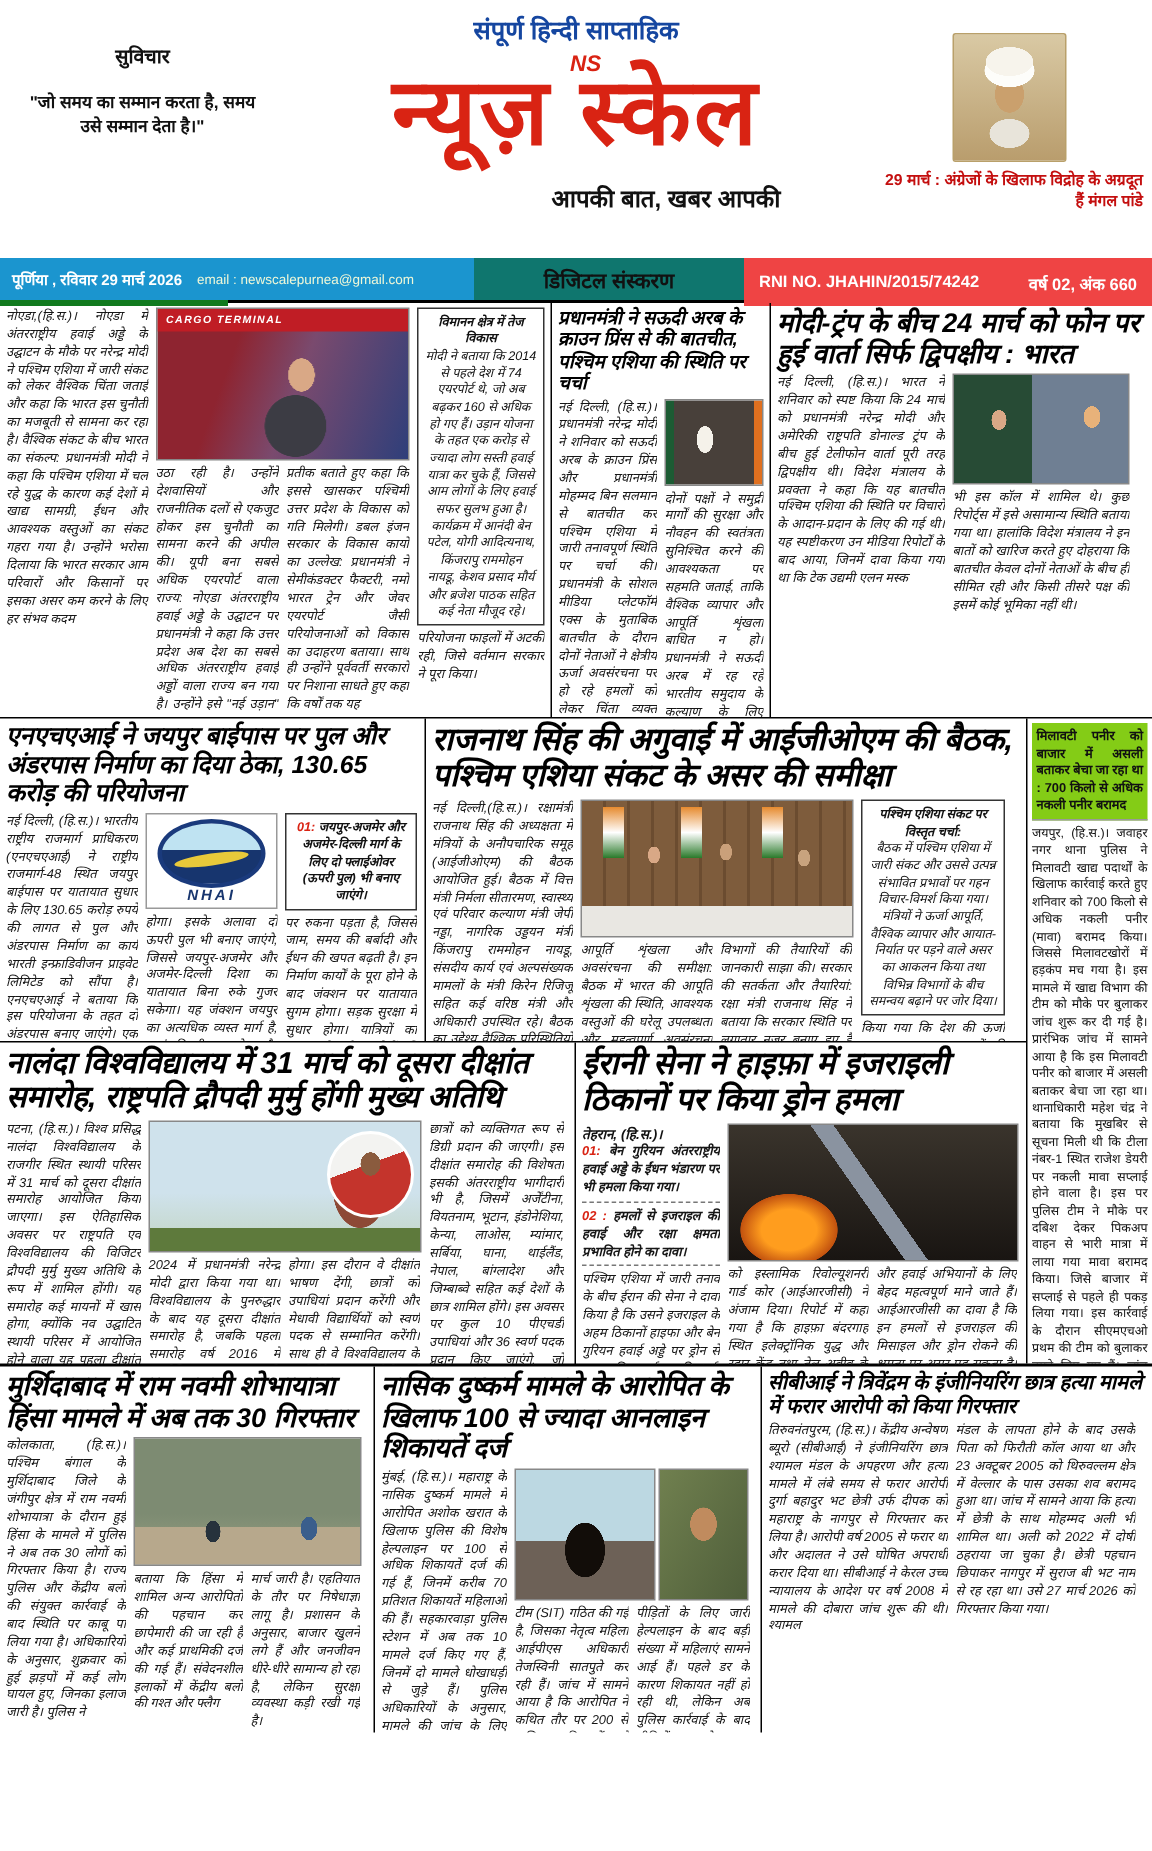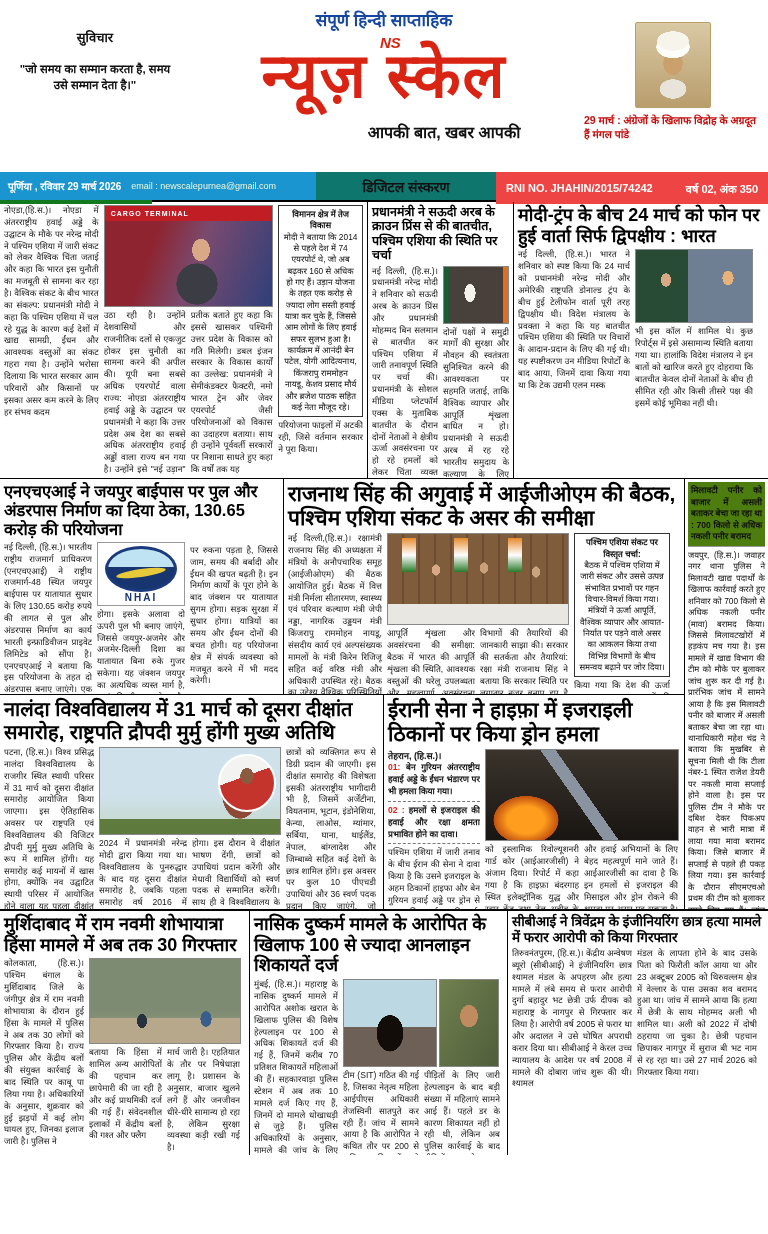--- a/index.html
+++ b/index.html
@@ -8,21 +8,21 @@
   
   .masthead{height:172px;display:flex;position:relative;}
   .mh-left{width:190px;padding-top:28px;text-align:center;}
   .suvichar-label{font-weight:bold;font-size:13px;}
   .suvichar-quote{font-weight:bold;font-size:11.5px;line-height:1.35;margin-top:16px;padding:0 14px;}
   .mh-center{width:388px;text-align:center;position:relative;}
   .weekly{color:#1546a0;font-weight:bold;font-size:17px;margin-top:8px;}
   .monogram{color:#d92313;font-weight:bold;font-size:15px;font-style:italic;position:absolute;top:34px;left:190px;}
   .logo{color:#d92313;font-weight:900;font-size:62px;line-height:1.0;letter-spacing:2px;margin-top:14px;}
   .tagline{font-weight:bold;font-size:16px;margin-top:14px;margin-left:120px;}
-  .mh-right{width:190px;text-align:left;padding-top:22px;}
+  .mh-right{width:190px;text-align:right;padding-top:22px;}
   .pandey{width:74px;height:84px;margin:0 auto;border:1px solid #b9a06a;border-radius:2px;
           background:
             radial-gradient(ellipse 26px 16px at 37px 18px,#f7f4ec 60%,rgba(0,0,0,0) 61%),
             radial-gradient(ellipse 30px 20px at 37px 24px,#fdfdfa 55%,rgba(0,0,0,0) 56%),
             radial-gradient(ellipse 16px 20px at 37px 40px,#caa06d 60%,rgba(0,0,0,0) 61%),
             radial-gradient(ellipse 22px 16px at 37px 66px,#e8e4da 60%,rgba(0,0,0,0) 61%),
             linear-gradient(#d9c9a4,#b99d6d);}
   .pandey-caption{color:#c40f0f;font-weight:bold;font-size:10.5px;line-height:1.3;margin-top:6px;padding:0 6px;}
   
   .infobar{height:28px;display:flex;font-size:10px;}
@@ -32,21 +32,21 @@
              font-weight:900;font-size:14px;}
   .ib-right{flex:1;background:#ef4444;color:#fff;display:flex;align-items:center;justify-content:space-between;
             padding:16px 10px;font-weight:bold;font-size:11px;}
   .green-strip{position:absolute;left:0;top:200px;width:152px;height:4px;background:#117a1e;}
   
   .lead{height:82px;padding:2px 6px 0 6px;box-sizing:border-box;}
   .lead h1{margin:0;font-size:33px;line-height:1.18;font-weight:900;color:#000;
            text-align:justify;text-align-last:justify;}
   
   .band{display:flex;box-sizing:border-box;}
-  .story{box-sizing:border-box;padding:3px 4px;overflow:hidden;}
+  .story{box-sizing:border-box;padding:3px 4px;overflow:hidden;font-style:italic;}
   .vline{border-right:1px solid #000;}
   .headline{font-weight:900;color:#000;margin:0 0 3px 0;line-height:1.15;}
   .cols{display:flex;gap:5px;}
   .col{overflow:hidden;text-align:justify;font-size:8.6px;line-height:1.38;color:#161616;}
   .photo{border:1px solid #888;box-sizing:border-box;position:relative;overflow:hidden;}
   .note-box{border:1px solid #333;padding:3px 4px;text-align:center;font-size:8.4px;line-height:1.35;box-sizing:border-box;}
   .note-box .nb-head{font-weight:bold;display:block;}
   .num-box{border:1px solid #333;padding:3px 4px;text-align:center;font-size:8.4px;line-height:1.35;font-weight:bold;box-sizing:border-box;}
   .red{color:#d92313;font-weight:900;}
   .dateline{font-weight:bold;}
@@ -108,21 +108,21 @@
   .st-trump{flex:1;}
   .midwrap{display:flex;height:430px;border-top:1.5px solid #000;}
   .midleft{width:684px;}
   .band2{height:215px;display:flex;}
   .band3{height:215px;display:flex;border-top:1.5px solid #000;}
   .st-nhai{width:284px;}
   .st-igom{flex:1;}
   .st-nalanda{width:384px;}
   .st-iran{flex:1;}
   .rail{width:84px;border-left:1px solid #000;box-sizing:border-box;padding:3px;overflow:hidden;}
-  .rail-head{background:#4d7c0f;border-bottom:1px solid #999;font-weight:bold;font-size:8.6px;
+  .rail-head{background:#84cc16;border-bottom:1px solid #999;font-weight:bold;font-size:8.6px;
              line-height:1.35;padding:3px;text-align:justify;}
   .rail-body{font-size:8.3px;line-height:1.38;text-align:justify;margin-top:3px;}
   .band4{height:244px;border-top:2.5px solid #000;display:flex;}
   .st-murshid{width:250px;}
   .st-nashik{width:258px;}
   .st-cbi{flex:1;}
   .dashed-sep{border:0;border-top:1px dashed #777;margin:3px 0;}
 </style>
 </head>
 <body>
@@ -147,21 +147,21 @@
   </header>
 
   <div class="infobar">
     <div class="ib-left">
       <span>पूर्णिया , रविवार   29 मार्च 2026</span>
       <span class="email">email : newscalepurnea@gmail.com</span>
     </div>
     <div class="ib-center">डिजिटल संस्करण</div>
     <div class="ib-right">
       <span>RNI NO. JHAHIN/2015/74242</span>
-      <span>वर्ष 02, अंक 350</span>
+      <span>वर्ष 02, अंक 660</span>
     </div>
   </div>
   <div class="green-strip"></div>
 
 
   <div class="band band1">
 
     <section class="story st-noida vline">
       <div class="cols">
         <div class="col" style="width:96px">नोएडा,(हि.स.)। नोएडा में अंतरराष्ट्रीय हवाई अड्डे के उद्घाटन के मौके पर नरेन्द्र मोदी ने पश्चिम एशिया में जारी संकट को लेकर वैश्विक चिंता जताई और कहा कि भारत इस चुनौती का मजबूती से सामना कर रहा है। वैश्विक संकट के बीच भारत का संकल्प: प्रधानमंत्री मोदी ने कहा कि पश्चिम एशिया में चल रहे युद्ध के कारण कई देशों में खाद्य सामग्री, ईंधन और आवश्यक वस्तुओं का संकट गहरा गया है। उन्होंने भरोसा दिलाया कि भारत सरकार आम परिवारों और किसानों पर इसका असर कम करने के लिए हर संभव कदम</div>
@@ -217,20 +217,24 @@
           <div class="cols">
             <div class="col" style="width:88px">नई दिल्ली, (हि.स.)। भारतीय राष्ट्रीय राजमार्ग प्राधिकरण (एनएचएआई) ने राष्ट्रीय राजमार्ग-48 स्थित जयपुर बाईपास पर यातायात सुधार के लिए 130.65 करोड़ रुपये की लागत से पुल और अंडरपास निर्माण का कार्य भारती इन्फ्राडिवीजन प्राइवेट लिमिटेड को सौंपा है। एनएचएआई ने बताया कि इस परियोजना के तहत दो अंडरपास बनाए जाएंगे। एक दिल्ली से मानसरोवर जाने वाले यातायात के लिए और दूसरा मानसरोवर से दिल्ली आने वाले वाहनों के लिए</div>
             <div style="width:88px">
               <div class="nhai-logo">
                 <div class="nhai-oval"></div>
                 <div class="nhai-text">NHAI</div>
               </div>
               <div class="col" style="margin-top:3px">होगा। इसके अलावा दो ऊपरी पुल भी बनाए जाएंगे, जिससे जयपुर-अजमेर और अजमेर-दिल्ली दिशा का यातायात बिना रुके गुजर सकेगा। यह जंक्शन जयपुर का अत्यधिक व्यस्त मार्ग है, जहां दिल्ली, अजमेर और शहर के प्रमुख क्षेत्रों के बीच भारी यातायात चलता है। मौजूदा व्यवस्था में सिग्नल</div>
             </div>
             <div style="width:88px">
+              <div class="num-box">
+                <span class="red">01:</span>
+                <span>जयपुर-अजमेर और अजमेर-दिल्ली मार्ग के लिए दो फ्लाईओवर (ऊपरी पुल) भी बनाए जाएंगे।</span>
+              </div>
               <div class="col" style="margin-top:3px">पर रुकना पड़ता है, जिससे जाम, समय की बर्बादी और ईंधन की खपत बढ़ती है। इन निर्माण कार्यों के पूरा होने के बाद जंक्शन पर यातायात सुगम होगा। सड़क सुरक्षा में सुधार होगा। यात्रियों का समय और ईंधन दोनों की बचत होगी। यह परियोजना क्षेत्र में संपर्क व्यवस्था को मजबूत करने में भी मदद करेगी।</div>
             </div>
           </div>
         </section>
 
         <section class="story st-igom">
           <h2 class="headline" style="font-size:21px">राजनाथ सिंह की अगुवाई में आईजीओएम की बैठक, पश्चिम एशिया संकट के असर की समीक्षा</h2>
           <div class="cols">
             <div class="col" style="width:94px">नई दिल्ली,(हि.स.)। रक्षामंत्री राजनाथ सिंह की अध्यक्षता में मंत्रियों के अनौपचारिक समूह (आईजीओएम) की बैठक आयोजित हुई। बैठक में वित्त मंत्री निर्मला सीतारमण, स्वास्थ्य एवं परिवार कल्याण मंत्री जेपी नड्डा, नागरिक उड्डयन मंत्री किंजरापु राममोहन नायडू, संसदीय कार्य एवं अल्पसंख्यक मामलों के मंत्री किरेन रिजिजू सहित कई वरिष्ठ मंत्री और अधिकारी उपस्थित रहे। बैठक का उद्देश्य वैश्विक परिस्थितियों के मद्देनजर भारत की तैयारियों की समीक्षा करना था।</div>
             <div style="width:182px">

